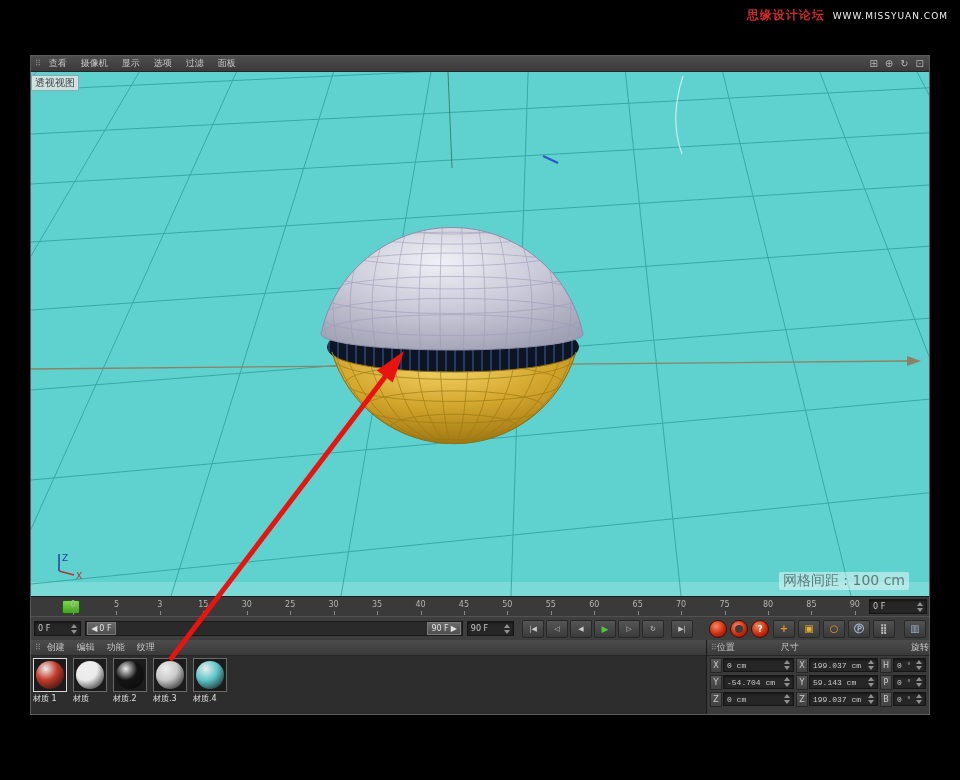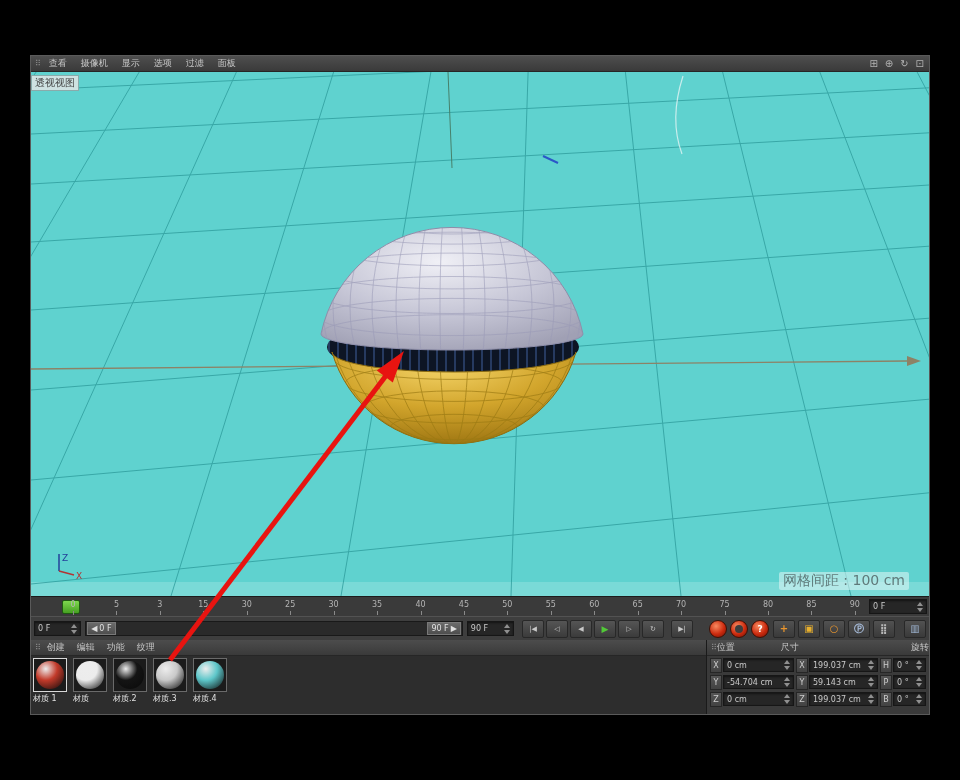--- a/index.html
+++ b/index.html
@@ -89,29 +89,33 @@
   .coords{flex:1;background:#3a3a3a;display:flex;flex-direction:column;}
   .coord-head{height:15px;background:linear-gradient(#4c4c4c,#3a3a3a);border-bottom:1px solid #262626;
               display:flex;align-items:center;font-size:9px;color:#c6c6c6;padding-left:4px;}
   .coord-head .h1{width:64px;margin-left:6px;}
   .coord-head .h2{width:80px;}
   .coord-head .h3{flex:1;text-align:right;}
   .coord-grid{flex:1;display:grid;grid-template-columns:84px 82px 1fr;gap:2px;padding:2px 3px;align-content:start;}
   .cell{display:flex;gap:1px;height:15px;}
   .tag{width:12px;background:linear-gradient(#565656,#424242);border:1px solid #262626;color:#ccc;font-size:8px;
        display:flex;align-items:center;justify-content:center;box-sizing:border-box;}
-  .cell .field{flex:1;height:14px;}
+  .cell .field{flex:1;height:14px;font-family:Liberation Mono, monospace;}
 
   #arrow-svg{position:absolute;left:0;top:0;pointer-events:none;z-index:60;}
 </style>
 </head>
 <body>
 
 <div id="stage">
 
+  <div class="watermark">
+    <span class="wm-cn">思缘设计论坛</span>
+    <span class="wm-url">WWW.MISSYUAN.COM</span>
+  </div>
 
   <div id="app">
 
     <div class="menubar">
       <span class="grip">⠿</span>
       <span class="mb-item">查看</span>
       <span class="mb-item">摄像机</span>
       <span class="mb-item">显示</span>
       <span class="mb-item">选项</span>
       <span class="mb-item">过滤</span>

